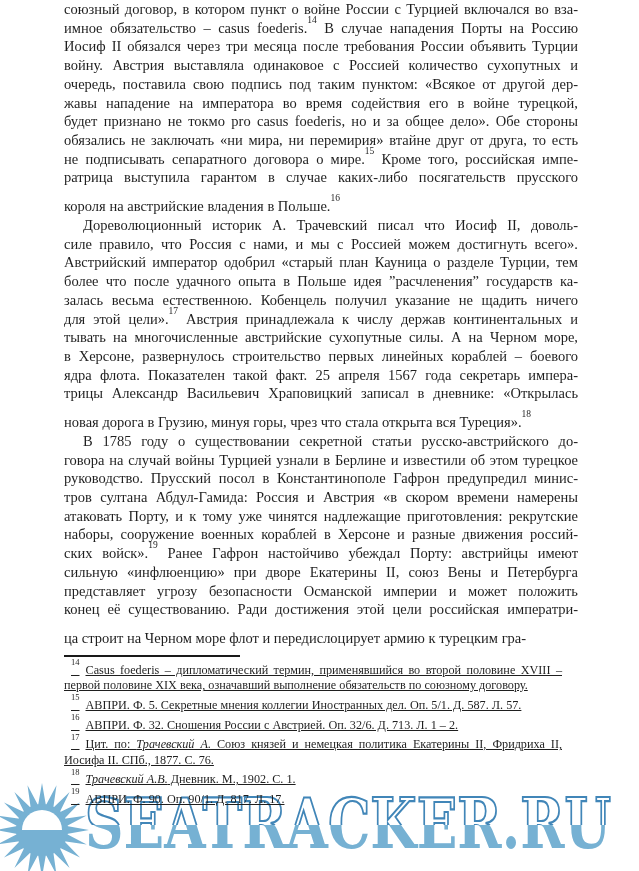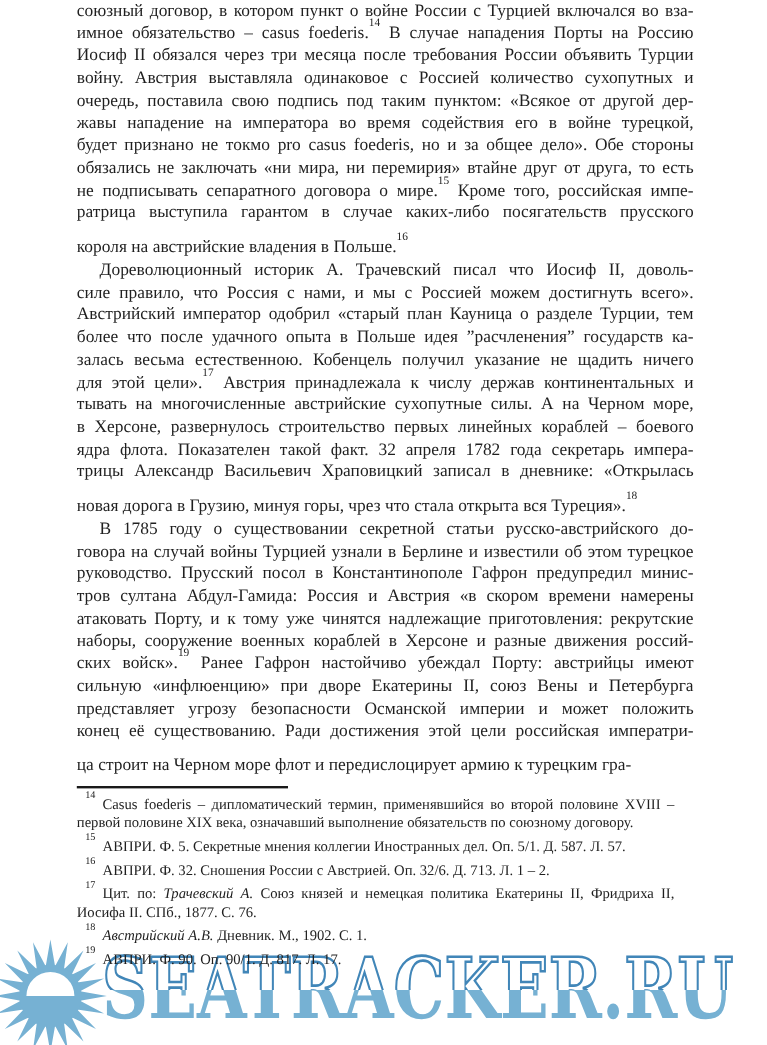--- a/index.html
+++ b/index.html
@@ -13,21 +13,21 @@
     height:18.72px;line-height:18.72px;font-size:14.5px;
     text-align:justify;text-align-last:justify;white-space:nowrap;
   }
   .line.last{text-align-last:left;margin-top:10px;}
   .line.indent{text-indent:19px;}
   sup.fn-ref{font-size:9.5px;line-height:0;position:relative;top:-4px;}
   .fn-sep{margin-top:7px;width:176px;border-top:2px solid #191919;}
   .footnotes{margin-top:6px;}
   .footnote{
     font-size:12.2px;line-height:15.6px;text-align:justify;
-    text-indent:7px;margin:0 16px 4px 0;
+    text-indent:7px;margin:0 16px 4px 0;text-decoration:underline;
   }
   sup.fn-num{font-size:8.5px;line-height:0;position:relative;top:-3.5px;margin-right:6px;}
   .footnote .it{font-style:italic;}
   .watermark-svg{position:absolute;left:0;top:780px;z-index:1;}
   .wm-text{font-family:"DejaVu Serif",serif;font-weight:bold;}
 </style>
 </head>
 <body>
 
 <div class="page">
@@ -65,21 +65,21 @@
         </div>
         <div class="para">
           <div class="line indent">Дореволюционный историк А. Трачевский писал что Иосиф II, доволь-</div>
           <div class="line">силе правило, что Россия с нами, и мы с Россией можем достигнуть всего».</div>
           <div class="line">Австрийский император одобрил «старый план Кауница о разделе Турции, тем</div>
           <div class="line">более что после удачного опыта в Польше идея ”расчленения” государств ка-</div>
           <div class="line">залась весьма естественною. Кобенцель получил указание не щадить ничего</div>
           <div class="line"><span>для этой цели».</span><sup class="fn-ref">17</sup><span> Австрия принадлежала к числу держав континентальных и</span></div>
           <div class="line">тывать на многочисленные австрийские сухопутные силы. А на Черном море,</div>
           <div class="line">в Херсоне, развернулось строительство первых линейных кораблей – боевого</div>
-          <div class="line">ядра флота. Показателен такой факт. 32 апреля 1782 года секретарь импера-</div>
+          <div class="line">ядра флота. Показателен такой факт. 25 апреля 1567 года секретарь импера-</div>
           <div class="line">трицы Александр Васильевич Храповицкий записал в дневнике: «Открылась</div>
           <div class="line last"><span>новая дорога в Грузию, минуя горы, чрез что стала открыта вся Туреция».</span><sup class="fn-ref">18</sup><span></span></div>
         </div>
         <div class="para">
           <div class="line indent">В 1785 году о существовании секретной статьи русско-австрийского до-</div>
           <div class="line">говора на случай войны Турцией узнали в Берлине и известили об этом турецкое</div>
           <div class="line">руководство. Прусский посол в Константинополе Гафрон предупредил минис-</div>
           <div class="line">тров султана Абдул-Гамида: Россия и Австрия «в скором времени намерены</div>
           <div class="line">атаковать Порту, и к тому уже чинятся надлежащие приготовления: рекрутские</div>
           <div class="line">наборы, сооружение военных кораблей в Херсоне и разные движения россий-</div>
@@ -89,18 +89,18 @@
           <div class="line">конец её существованию. Ради достижения этой цели российская императри-</div>
           <div class="line last">ца строит на Черном море флот и передислоцирует армию к турецким гра-</div>
         </div>
       </div>
     <div class="fn-sep"></div>
     <div class="footnotes" id="footnotes">
         <div class="footnote"><sup class="fn-num">14</sup><span>Casus foederis – дипломатический термин, применявшийся во второй половине XVIII – первой половине XIX века, означавший выполнение обязательств по союзному договору.</span></div>
         <div class="footnote"><sup class="fn-num">15</sup><span>АВПРИ. Ф. 5. Секретные мнения коллегии Иностранных дел. Оп. 5/1. Д. 587. Л. 57.</span></div>
         <div class="footnote"><sup class="fn-num">16</sup><span>АВПРИ. Ф. 32. Сношения России с Австрией. Оп. 32/6. Д. 713. Л. 1 – 2.</span></div>
         <div class="footnote"><sup class="fn-num">17</sup><span>Цит. по: </span><span class="it">Трачевский А.</span><span> Союз князей и немецкая политика Екатерины II, Фридриха II, Иосифа II. СПб., 1877. С. 76.</span></div>
-        <div class="footnote"><sup class="fn-num">18</sup><span class="it">Австрийский А.В.</span><span> Дневник. М., 1902. С. 1.</span></div>
+        <div class="footnote"><sup class="fn-num">18</sup><span class="it">Трачевский А.В.</span><span> Дневник. М., 1902. С. 1.</span></div>
         <div class="footnote"><sup class="fn-num">19</sup><span>АВПРИ. Ф. 90. Оп. 90/1. Д. 817. Л. 17.</span></div>
       </div>
   </div>
 
 </div>
 
 </body></html>

